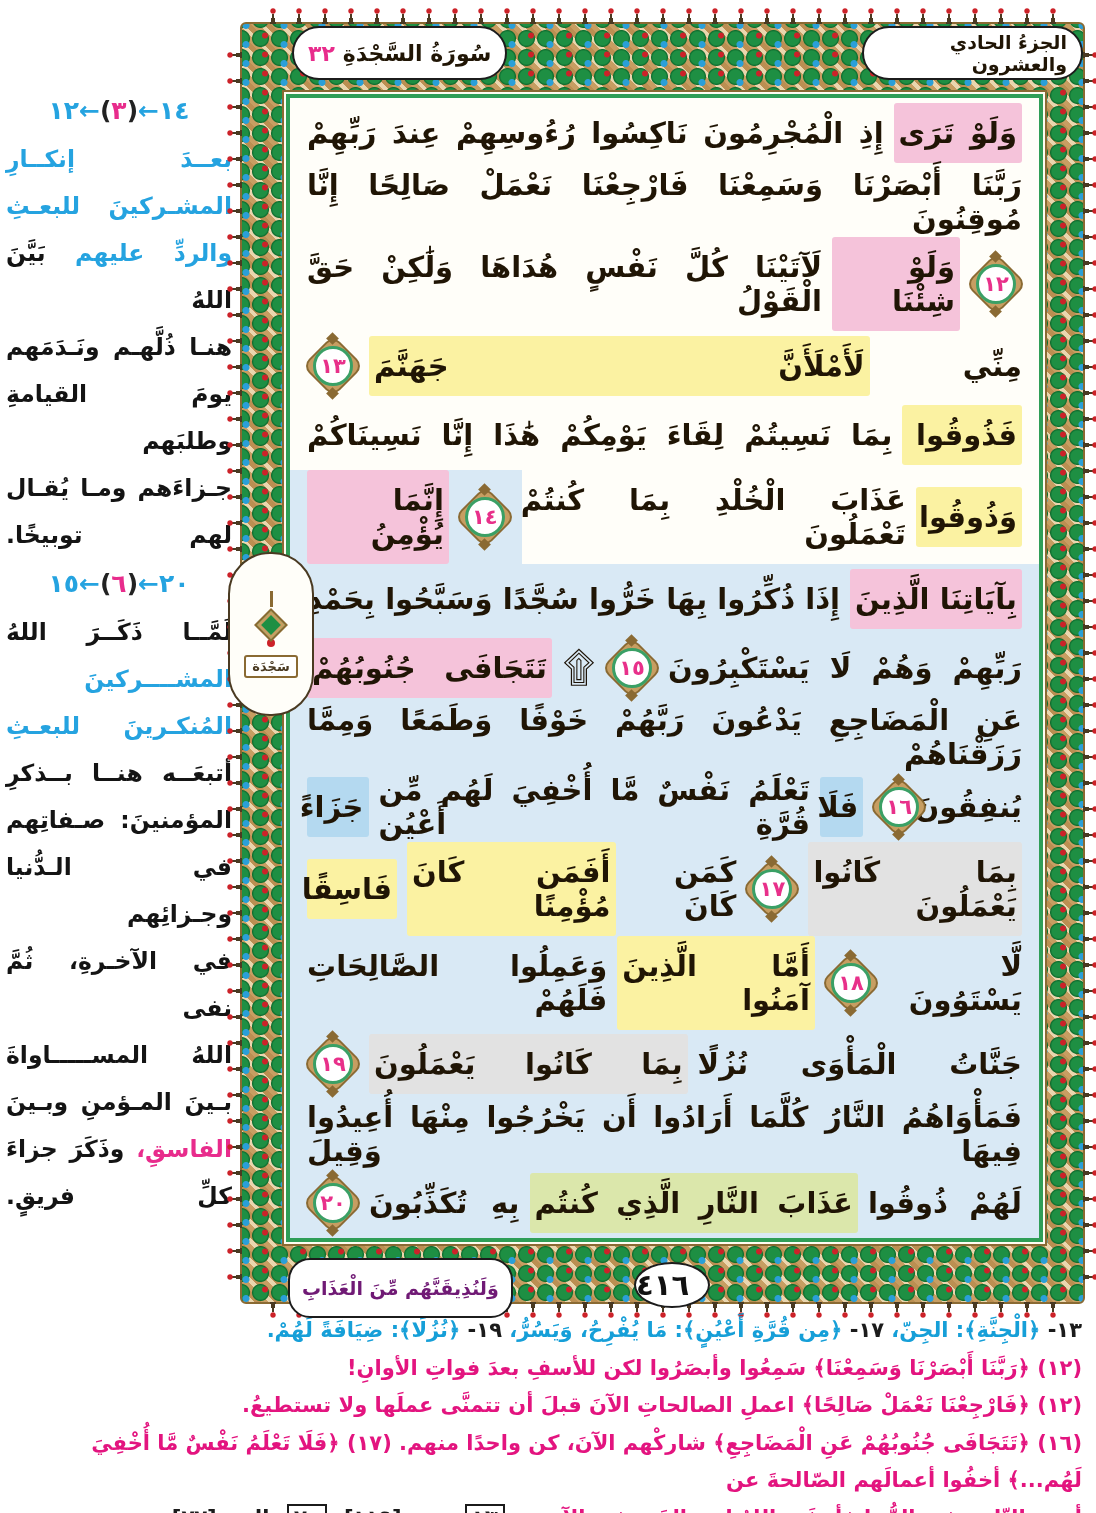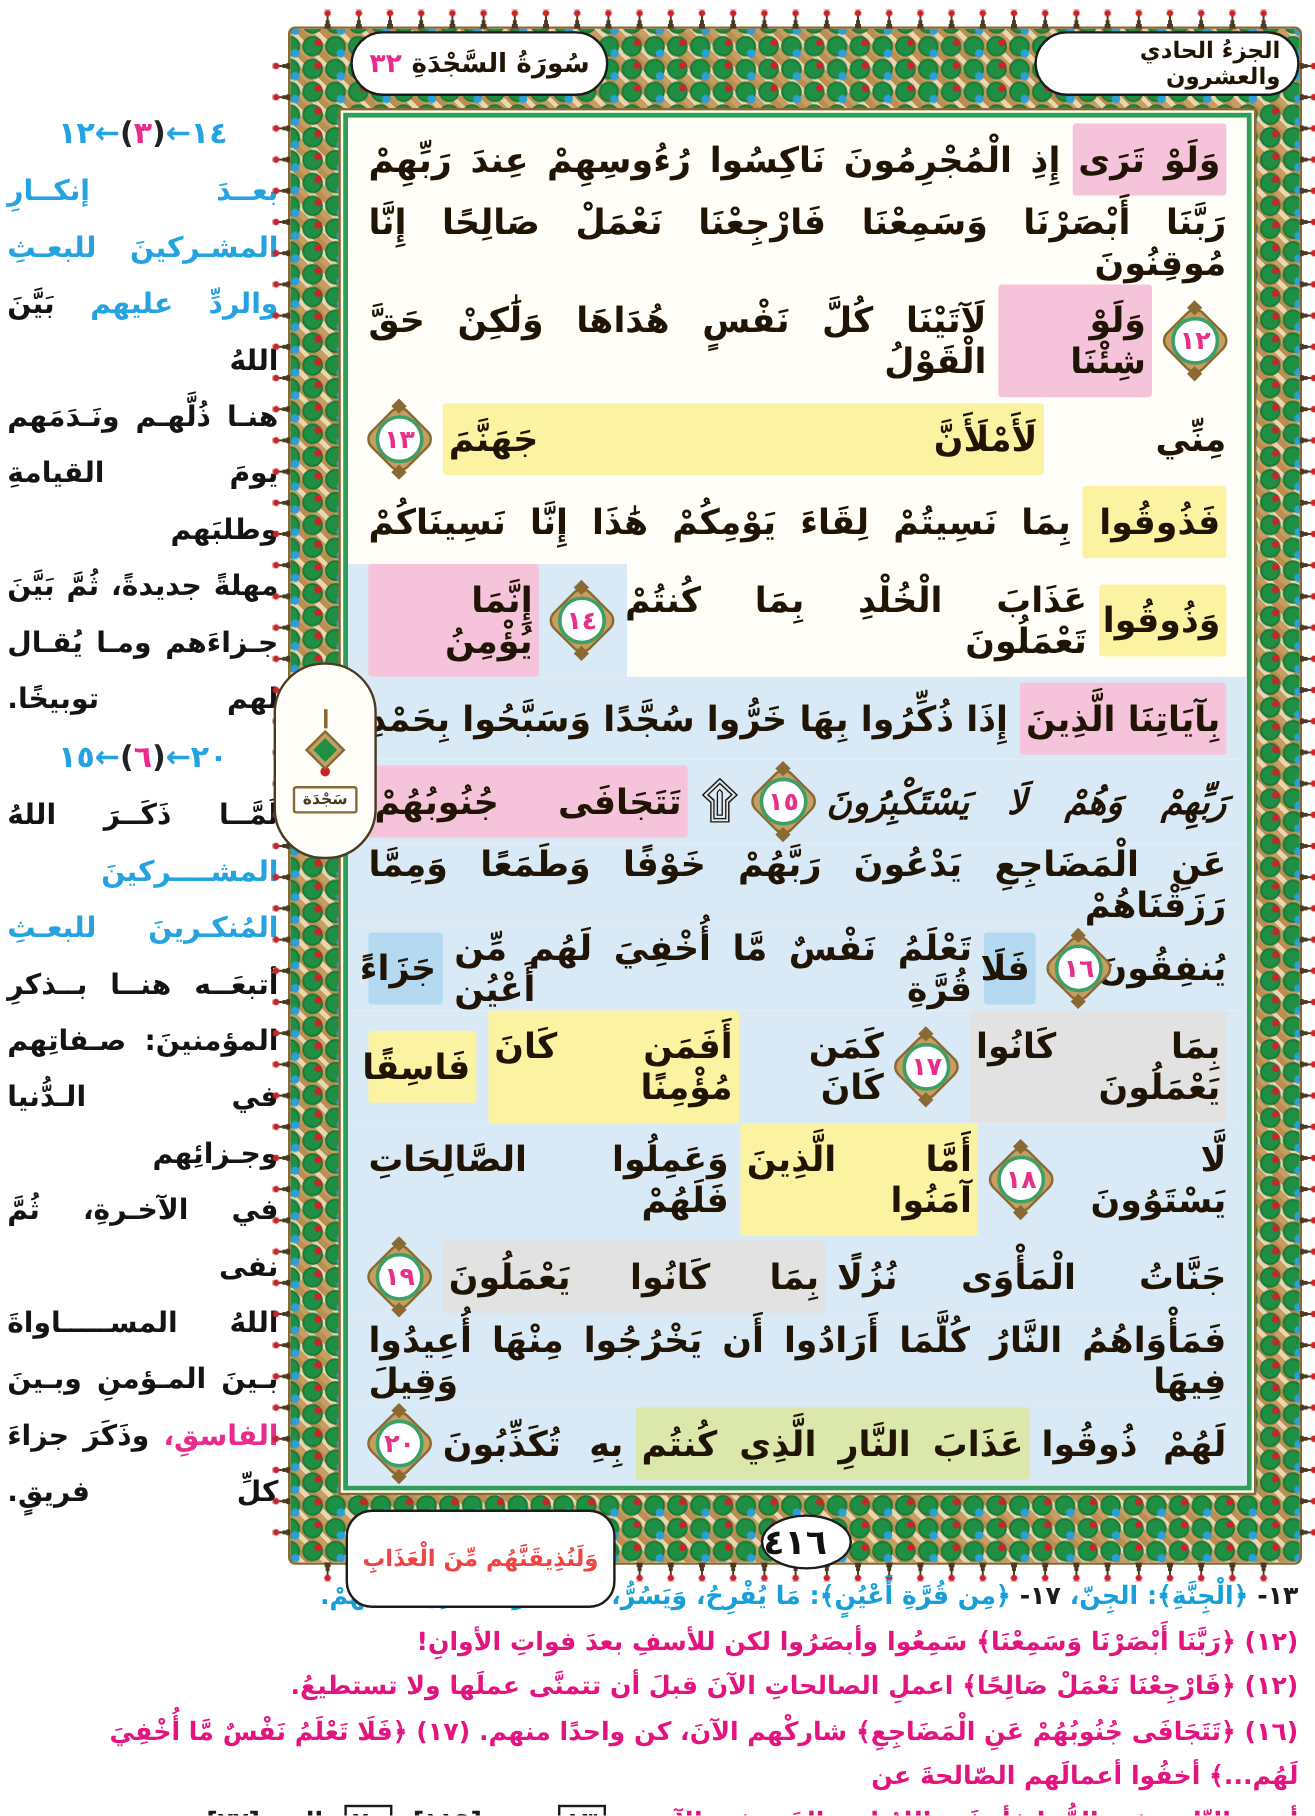--- a/index.html
+++ b/index.html
@@ -81,23 +81,23 @@
       border:2px solid #4a3a22; border-radius:42px; z-index:4; display:flex; flex-direction:column;
       align-items:center; justify-content:center; gap:8px; }
   .sajdah-tab .spire{ width:3px; height:16px; background:var(--gold-dark); }
   .sajdah-tab .dia{ width:20px; height:20px; background:var(--motif-green); border:3px solid var(--gold);
       transform:rotate(45deg); box-shadow:0 0 0 2px var(--gold-dark); }
   .sajdah-tab .dot{ width:8px; height:8px; background:var(--accent-red); border-radius:50%; margin-top:-4px; }
   .sajdah-label{ font-size:13px; font-weight:bold; color:#4a3a22; border:2px solid var(--gold-dark);
       background:#fff; padding:2px 6px; border-radius:3px; }
 
   
-  .catchword{ position:absolute; left:46px; top:1234px; min-width:170px; height:82px; background:#fff;
+  .catchword{ position:absolute; left:46px; top:1234px; min-width:170px; height:60px; background:#fff;
       border:2.5px solid #1c1c1c; border-radius:22px; display:flex; align-items:center; justify-content:center;
-      direction:rtl; font-weight:bold; font-size:19px; color:#ef4444; padding:0 12px; z-index:3; }
+      direction:rtl; font-weight:bold; font-size:19px; color:#701a75; padding:0 12px; z-index:3; }
   .page-num{ position:absolute; left:392px; top:1238px; width:76px; height:46px; background:#fff;
       border:2.5px solid #1c1c1c; border-radius:50%; display:flex; align-items:center; 
       font-weight:bold; font-size:29px; color:#111; z-index:3; }
 
   
   .footnotes{ position:absolute; left:12px; right:14px; top:1312px; direction:rtl; }
   .f-line{ font-weight:bold; font-size:21px; line-height:37.5px; }
   .f-pink{ color:var(--foot-pink); } .f-blue{ color:var(--foot-blue); } .f-dark{ color:var(--foot-dark); }
   .f-boxnum{ border:2px solid #1b1b1b; padding:0 5px; margin:0 2px; }
 </style>
@@ -106,21 +106,20 @@
 
 <div class="page">
 
   <aside class="margin-col" id="margin-col">
       <div class="m-range"><span>١٤</span><span>←</span><span class="paren">(</span><span class="cnt">٣</span><span class="paren">)</span><span>←</span><span>١٢</span></div>
       <div class="m-line"><span class="m-blue">بعــدَ إنكــارِ</span></div>
       <div class="m-line"><span class="m-blue">المشـركينَ للبعـثِ</span></div>
       <div class="m-line"><span class="m-blue">والردِّ عليهم </span><span class="m-black">بَيَّنَ اللهُ</span></div>
       <div class="m-line"><span class="m-black">هنـا ذُلَّهـم ونَـدَمَهم</span></div>
       <div class="m-line"><span class="m-black">يومَ القيامةِ وطلبَهم</span></div>
-      <div class="m-line"><span class="m-black">مهلةً جديدةً، ثُمَّ بَيَّنَ</span></div>
       <div class="m-line"><span class="m-black">جـزاءَهم ومـا يُقـال</span></div>
       <div class="m-line"><span class="m-black">لهم توبيخًا.</span></div>
       <div class="m-range"><span>٢٠</span><span>←</span><span class="paren">(</span><span class="cnt">٦</span><span class="paren">)</span><span>←</span><span>١٥</span></div>
       <div class="m-line"><span class="m-black">لَمَّــا ذَكَــرَ اللهُ</span></div>
       <div class="m-line"><span class="m-blue">المشــــركينَ</span></div>
       <div class="m-line"><span class="m-blue">المُنكـرينَ للبعـثِ</span></div>
       <div class="m-line"><span class="m-black">أتبعَــه هنــا بــذكرِ</span></div>
       <div class="m-line"><span class="m-black">المؤمنينَ: صـفاتِهم</span></div>
       <div class="m-line"><span class="m-black">في الـدُّنيا وجـزائِهم</span></div>
       <div class="m-line"><span class="m-black">في الآخـرةِ، ثُمَّ نفى</span></div>
@@ -188,21 +187,21 @@
             <span class="ring"></span>
             <span class="n">١٤</span>
           </span>
           <span class="q-seg hl hl-pink" style="flex-grow: 17;">إِنَّمَا يُؤْمِنُ</span>
         </div>
         <div class="q-line q-bg-blue">
           <span class="q-seg hl hl-pink" style="flex-grow: 21;">بِآيَاتِنَا الَّذِينَ</span>
           <span class="q-seg" style="flex-grow: 59;">إِذَا ذُكِّرُوا بِهَا خَرُّوا سُجَّدًا وَسَبَّحُوا بِحَمْدِ</span>
         </div>
         <div class="q-line q-bg-blue">
-          <span class="q-seg" style="flex-grow: 36; font-style: italic;">رَبِّهِمْ وَهُمْ لَا يَسْتَكْبِرُونَ</span>
+          <span class="q-seg" style="flex-grow: 36;">رَبِّهِمْ وَهُمْ لَا يَسْتَكْبِرُونَ</span>
           <span class="vm">
             <span class="bg"></span>
             <span class="fin fin-t"></span>
             <span class="fin fin-b"></span>
             <span class="ring"></span>
             <span class="n">١٥</span>
           </span>
           <span class="q-sajdah">۩</span>
           <span class="q-seg hl hl-pink" style="flex-grow: 22;">تَتَجَافَى جُنُوبُهُمْ</span>
         </div>

